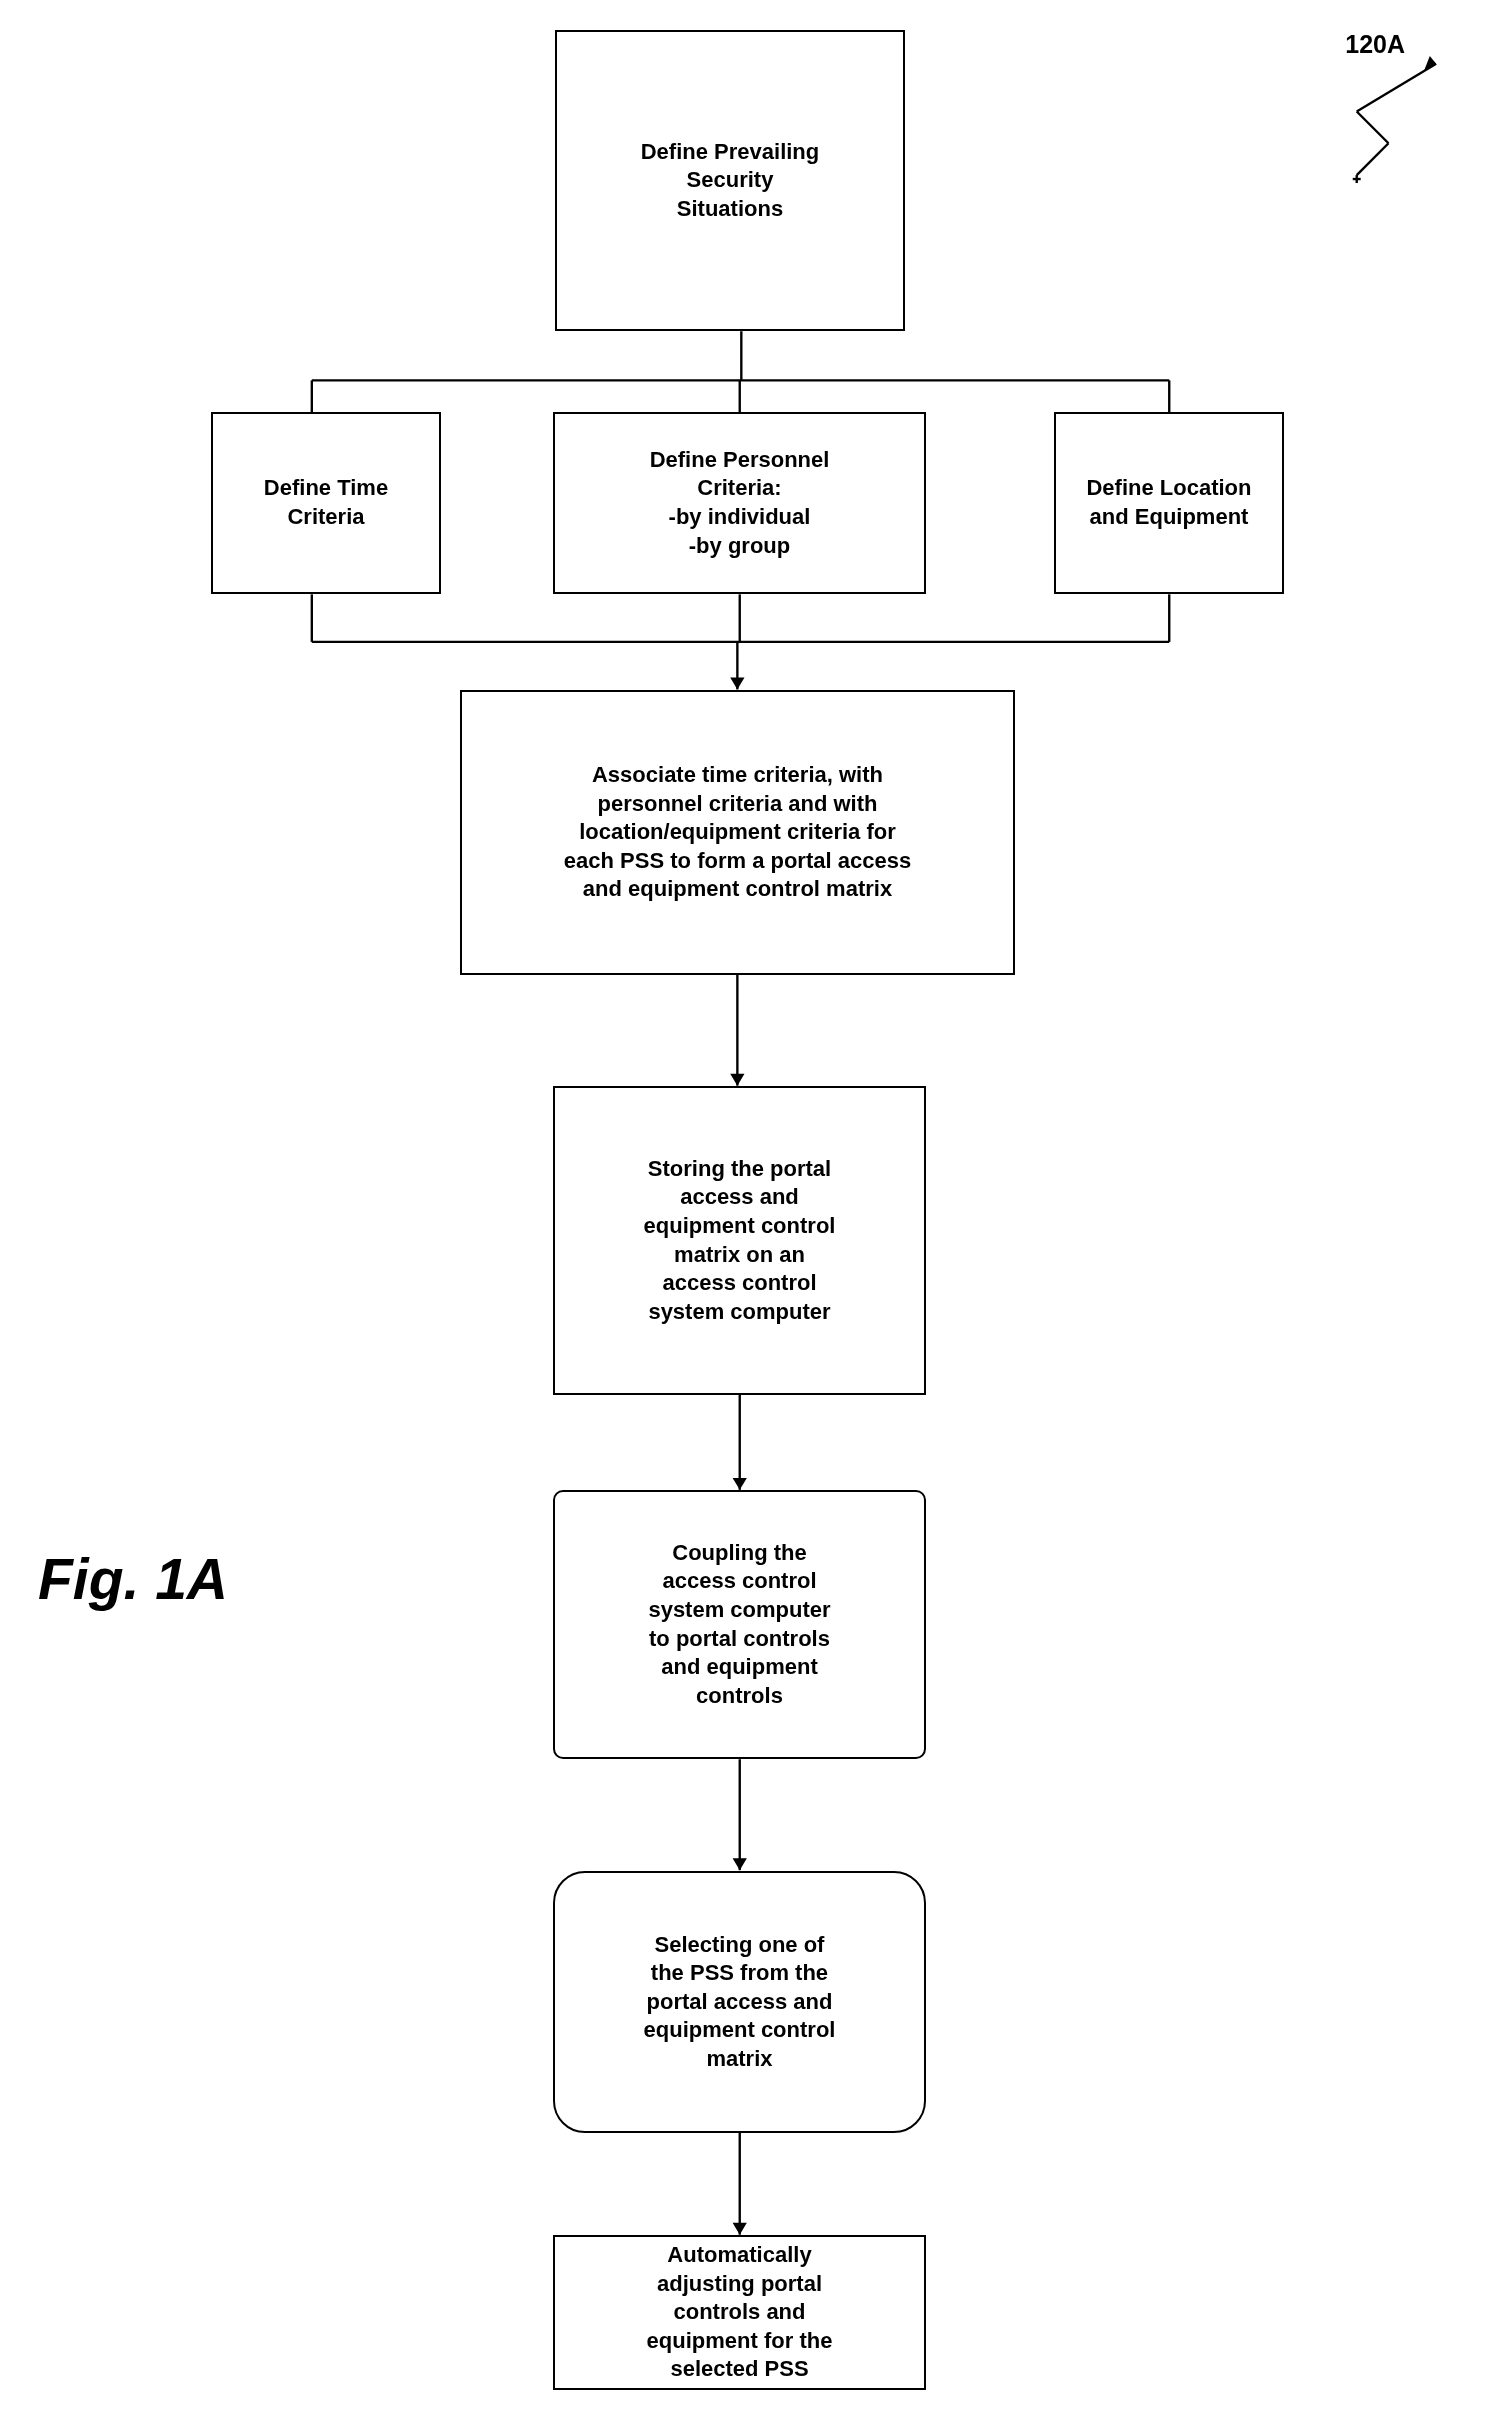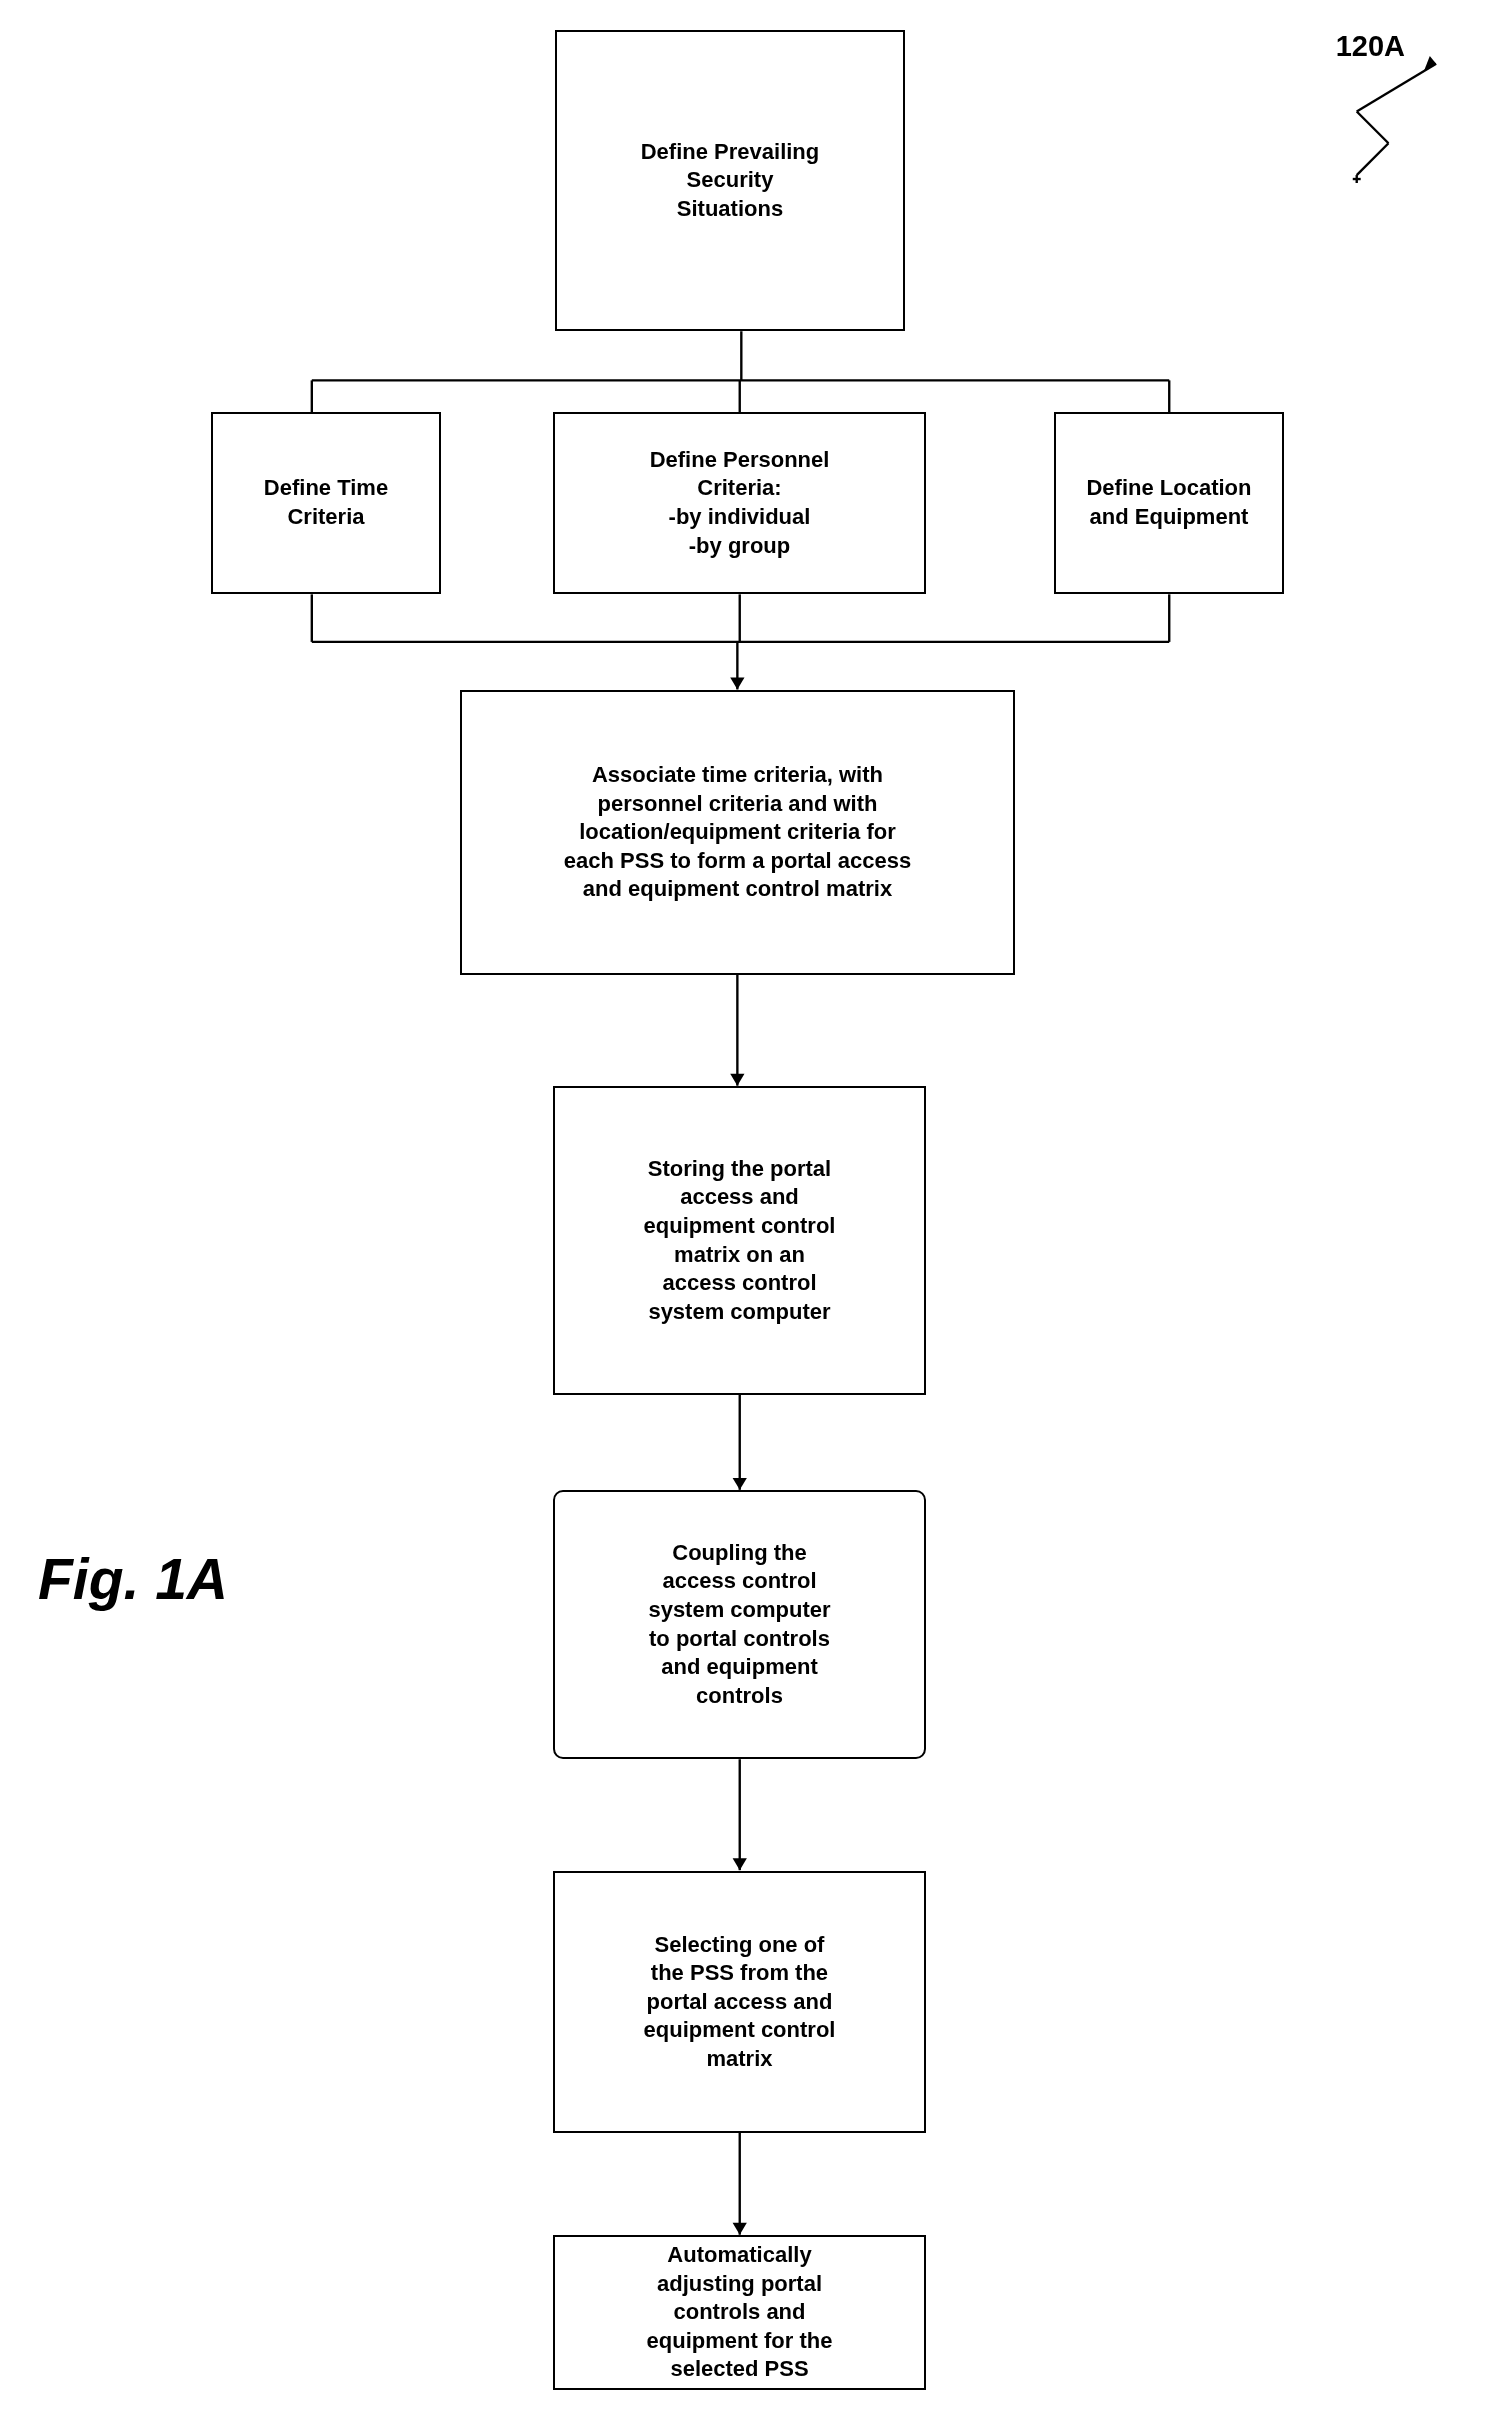--- a/index.html
+++ b/index.html
@@ -90,20 +90,21 @@
       height: 269px;
       border-radius: 10px;
     }
 
     
     .box-selecting {
       left: 553px;
       top: 1871px;
       width: 373px;
       height: 262px;
+      border-radius: 32px;
     }
 
     
     .box-adjusting {
       left: 553px;
       top: 2235px;
       width: 373px;
       height: 155px;
     }
 
@@ -125,21 +126,21 @@
       font-size: 57px;
       font-weight: bold;
       font-style: italic;
     }
 
     
     .ref-number {
       position: absolute;
       right: 103px;
       top: 30px;
-      font-size: 29px;
+      font-size: 25px;
       font-weight: bold;
     }
 
     
     .zigzag-svg {
       position: absolute;
       right: 40px;
       top: 40px;
       width: 159px;
       height: 143px;

